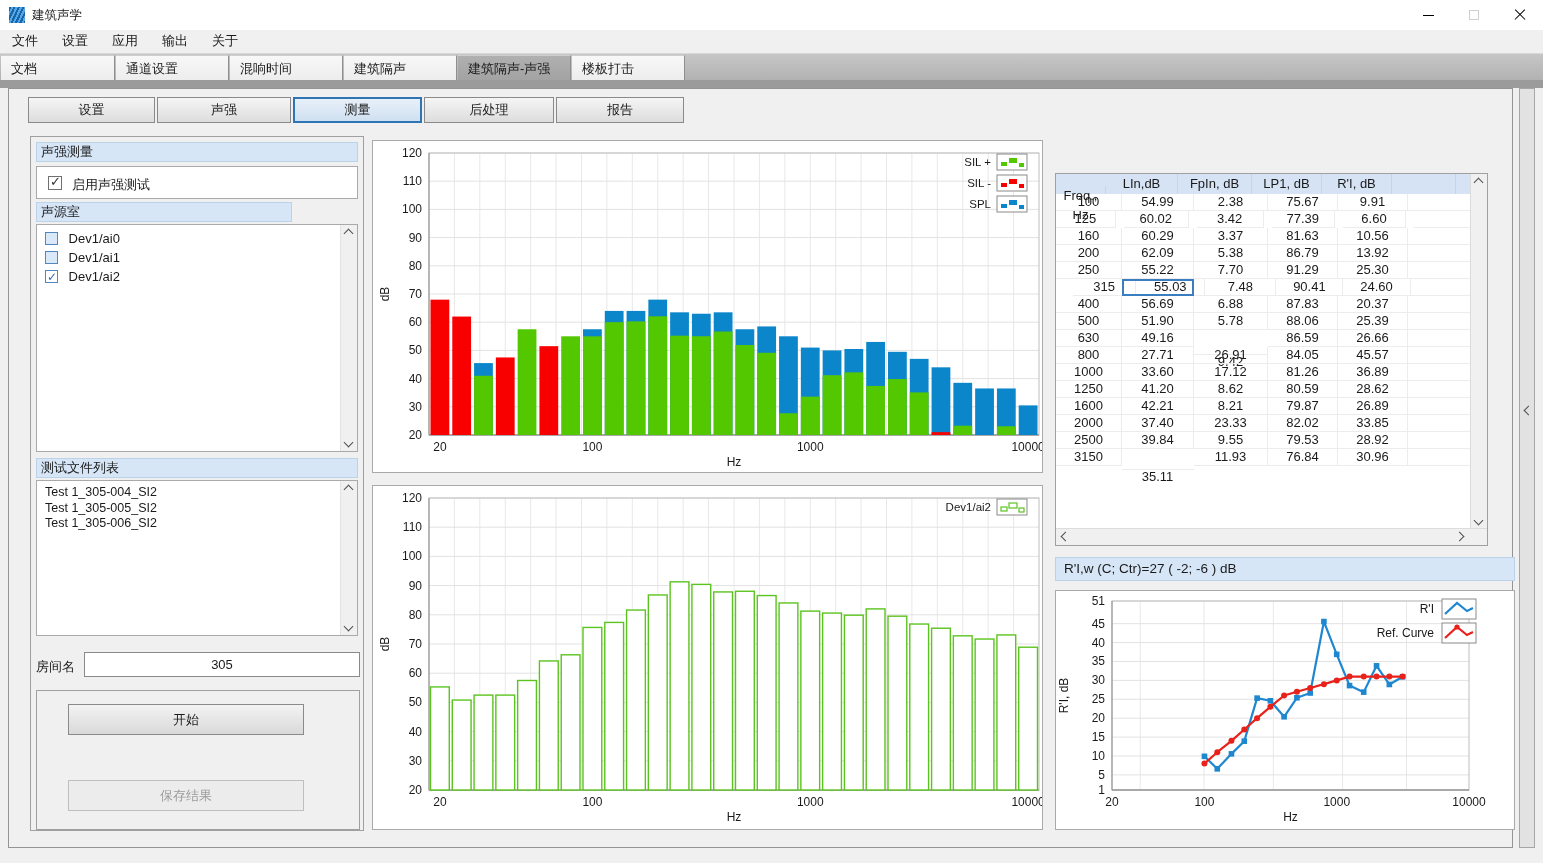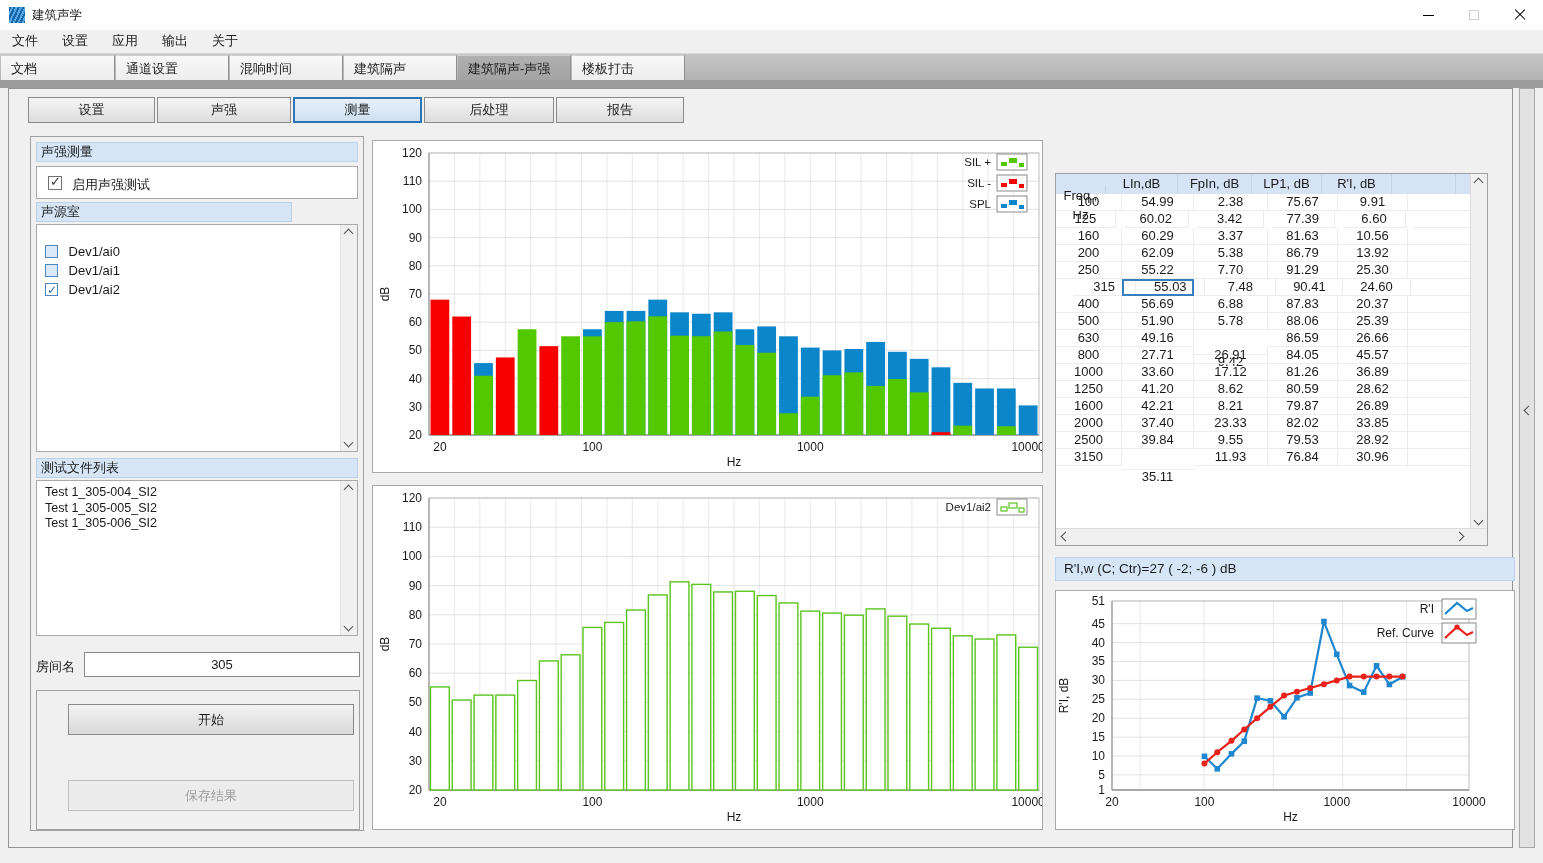--- a/index.html
+++ b/index.html
@@ -58,21 +58,21 @@
   
   .vscroll { position:absolute; right:0; top:0; width:17px; height:100%; background:#f0f0f0; border-left:1px solid #e2e2e2; }
   .vscroll .chev.up { position:absolute; left:4px; top:5px; } .vscroll .chev.down { position:absolute; left:4px; bottom:5px; }
   .chev { display:inline-block; width:7px; height:7px; border-left:1.6px solid #4f4f4f; border-top:1.6px solid #4f4f4f; }
   .chev.up { transform:rotate(45deg); } .chev.down { transform:rotate(225deg); }
   .chev.left { transform:rotate(-45deg); } .chev.right { transform:rotate(135deg); }
   .room-label { position:absolute; left:36px; top:658px; font-size:13px; }
   .room-input { position:absolute; left:84px; top:652px; width:276px; height:25px; background:#fff;
                 border:1px solid #8a8a8a; text-align:center; line-height:23px; font-size:13px; }
   .btn-box { position:absolute; left:36px; top:690px; width:324px; height:140px; border:1px solid #a0a0a0; }
-  .big-btn { position:absolute; left:31px; width:286px; height:31px; text-align:center; line-height:29px;
+  .big-btn { position:absolute; left:31px; width:236px; height:31px; text-align:center; line-height:29px;
              background:linear-gradient(#f3f3f3,#d9d9d9); border:1px solid #8a8a8a; font-size:13px; }
   .big-btn.disabled { background:#ececec; border:1px solid #bfbfbf; color:#9c9c9c; }
   
   .chart-panel { position:absolute; background:#fff; border:1px solid #a9a9a9; }
   
   .radio-box { position:absolute; left:1055px; top:141px; width:433px; height:31px; border:1px solid #a0a0a0;
                display:flex; align-items:center; justify-content:space-between; padding:0 8px 0 6px; font-size:13px; }
   .radio-opt { display:flex; align-items:center; gap:5px; white-space:nowrap; }
   .radio-circ { width:13px; height:13px; border:1px solid #565656; border-radius:50%; background:#fff; position:relative; }
   .radio-circ.sel::after { content:""; position:absolute; left:3px; top:3px; width:5px; height:5px; border-radius:50%; background:#2b2b2b; }
@@ -144,21 +144,21 @@
     </div>
 
   <div class="left-box"></div>
   <div class="sect-header" style="top:142px; left:36px; position:absolute; width:322px;">声强测量</div>
   <div class="white-box" style="top:166px; left:36px; position:absolute; width:322px; height:33px;">
     <span class="cb checked" style="position:absolute; left:11px; top:9px;"></span>
     <span style="position:absolute; left:35px; top:9px;">启用声强测试</span>
   </div>
   <div class="sect-header" style="top:202px; left:36px; position:absolute; width:256px;">声源室</div>
   <div class="white-box" style="top:224px; left:36px; position:absolute; width:322px; height:228px;">
-    <div id="channel-items" style="padding-top:17px;">
+    <div id="channel-items" style="padding-top:4px;">
         <div class="list-item"><span class="cb blue"></span><span style="margin-left: 7px;"> Dev1/ai0</span></div>
         <div class="list-item"><span class="cb blue"></span><span style="margin-left: 7px;"> Dev1/ai1</span></div>
         <div class="list-item"><span class="cb blue checked"></span><span style="margin-left: 7px;"> Dev1/ai2</span></div>
       </div>
     <div class="vscroll">
         <span class="chev up"></span>
         <span class="chev down"></span>
       </div>
   </div>
   <div class="sect-header" style="top:458px; left:36px; position:absolute; width:322px;">测试文件列表</div>

